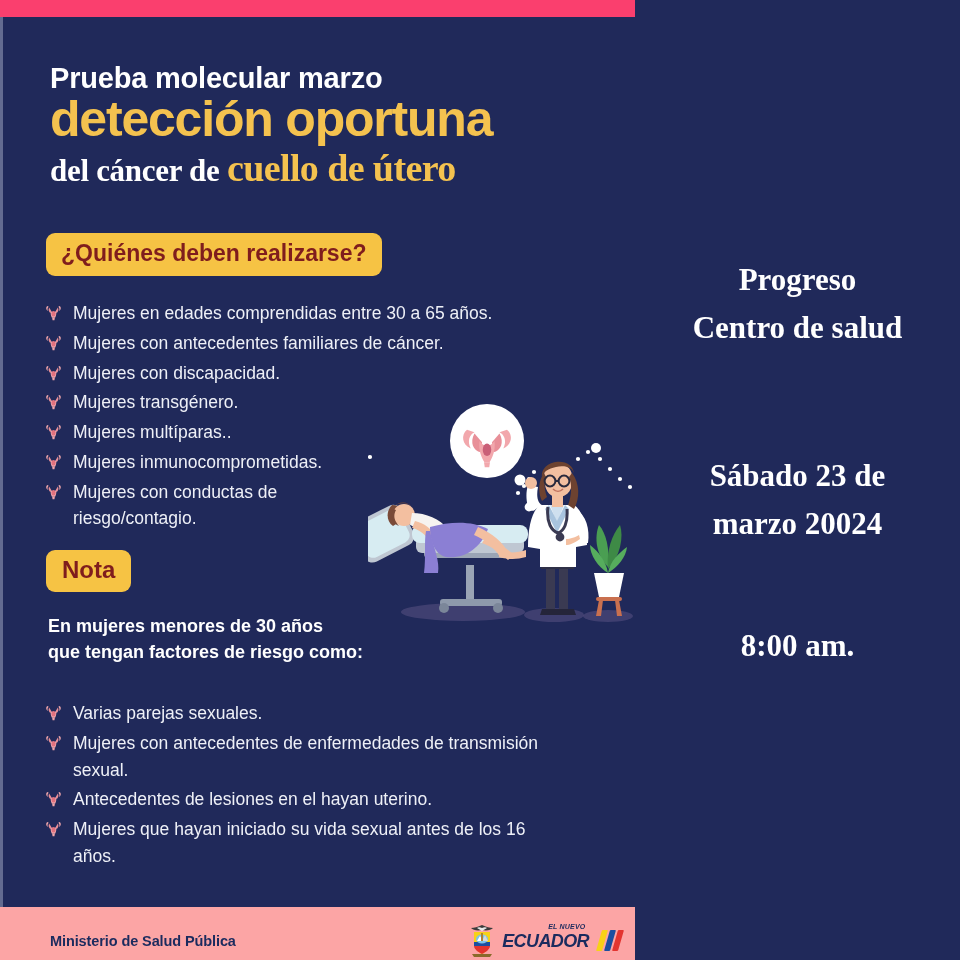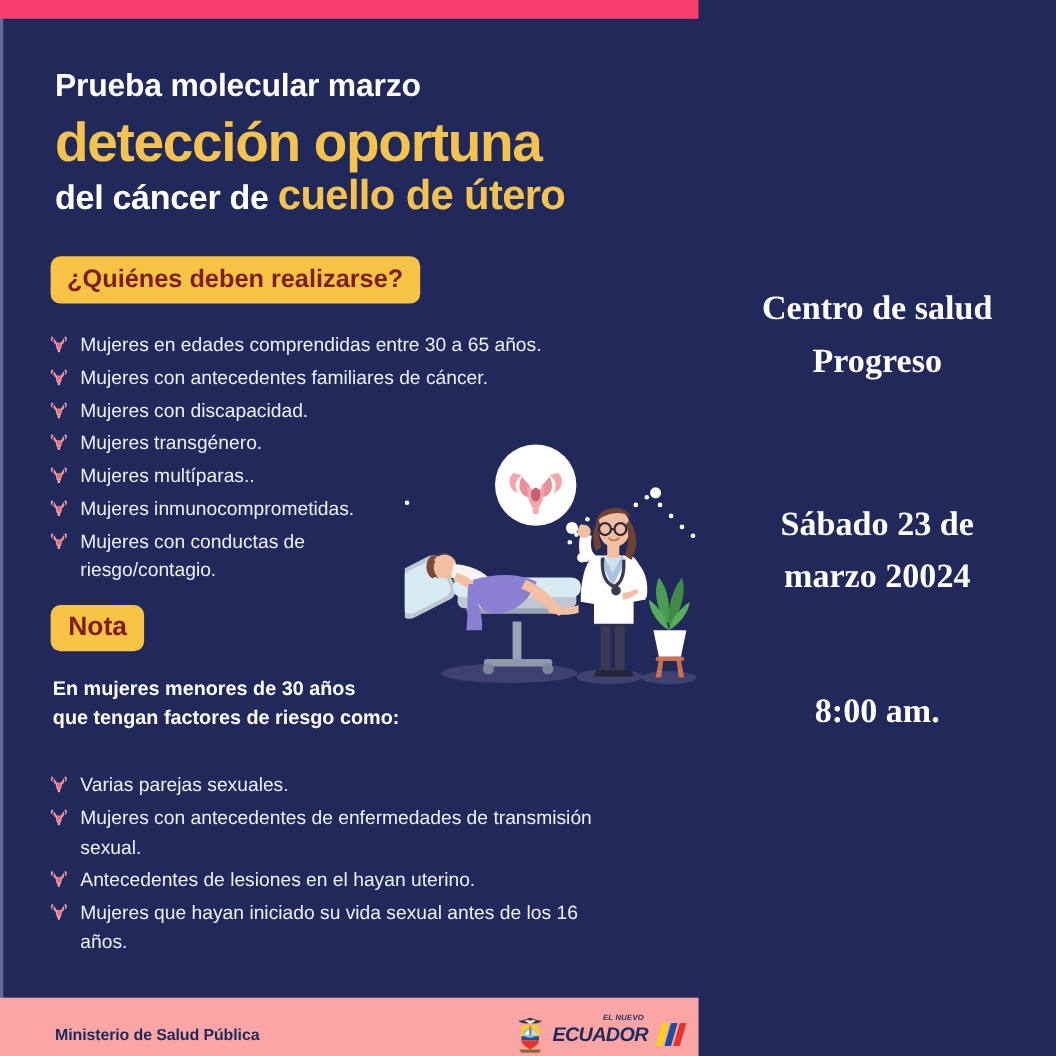--- a/index.html
+++ b/index.html
@@ -50,29 +50,30 @@
     color: #ffffff;
     letter-spacing: -0.2px;
     line-height: 1;
   }
   .h-line2 {
     font-size: 50px;
     font-weight: bold;
     color: #f4c24f;
     line-height: 1.06;
     letter-spacing: -1.2px;
-    margin-top: 10px;
+    margin-top: 0;
   }
   .h-line3 {
     font-size: 31px;
     font-weight: bold;
     color: #ffffff;
     line-height: 1;
     letter-spacing: -0.3px;
     margin-top: 3px;
+    font-family: Liberation Serif, serif;
   }
   .h-line3 .accent {
     color: #f4c24f;
     font-size: 38px;
     letter-spacing: -0.6px;
   }
   .badge {
     position: absolute;
     background: #f6c344;
     color: #7f1d1d;
@@ -521,22 +522,22 @@
         <rect x="228" y="200" width="26" height="4" rx="2" fill="#c9704f"></rect>
         <path d="M231 203 L228 219 L233 219 L235 203 Z" fill="#c9704f"></path>
         <path d="M251 203 L254 219 L249 219 L247 203 Z" fill="#c9704f"></path>
       </g>
     </svg>
 
   </div>
 
   <div class="right-col">
     <div class="rc-venue">
+      <div>Progreso</div>
       <div>Centro de salud</div>
-      <div>Progreso</div>
     </div>
     <div class="rc-date">
       <div>Sábado 23 de</div>
       <div>marzo 20024</div>
     </div>
     <div class="rc-time">8:00 am.</div>
   </div>
 
   <div class="footer">
     <div class="footer-ministry">Ministerio de Salud Pública</div>

